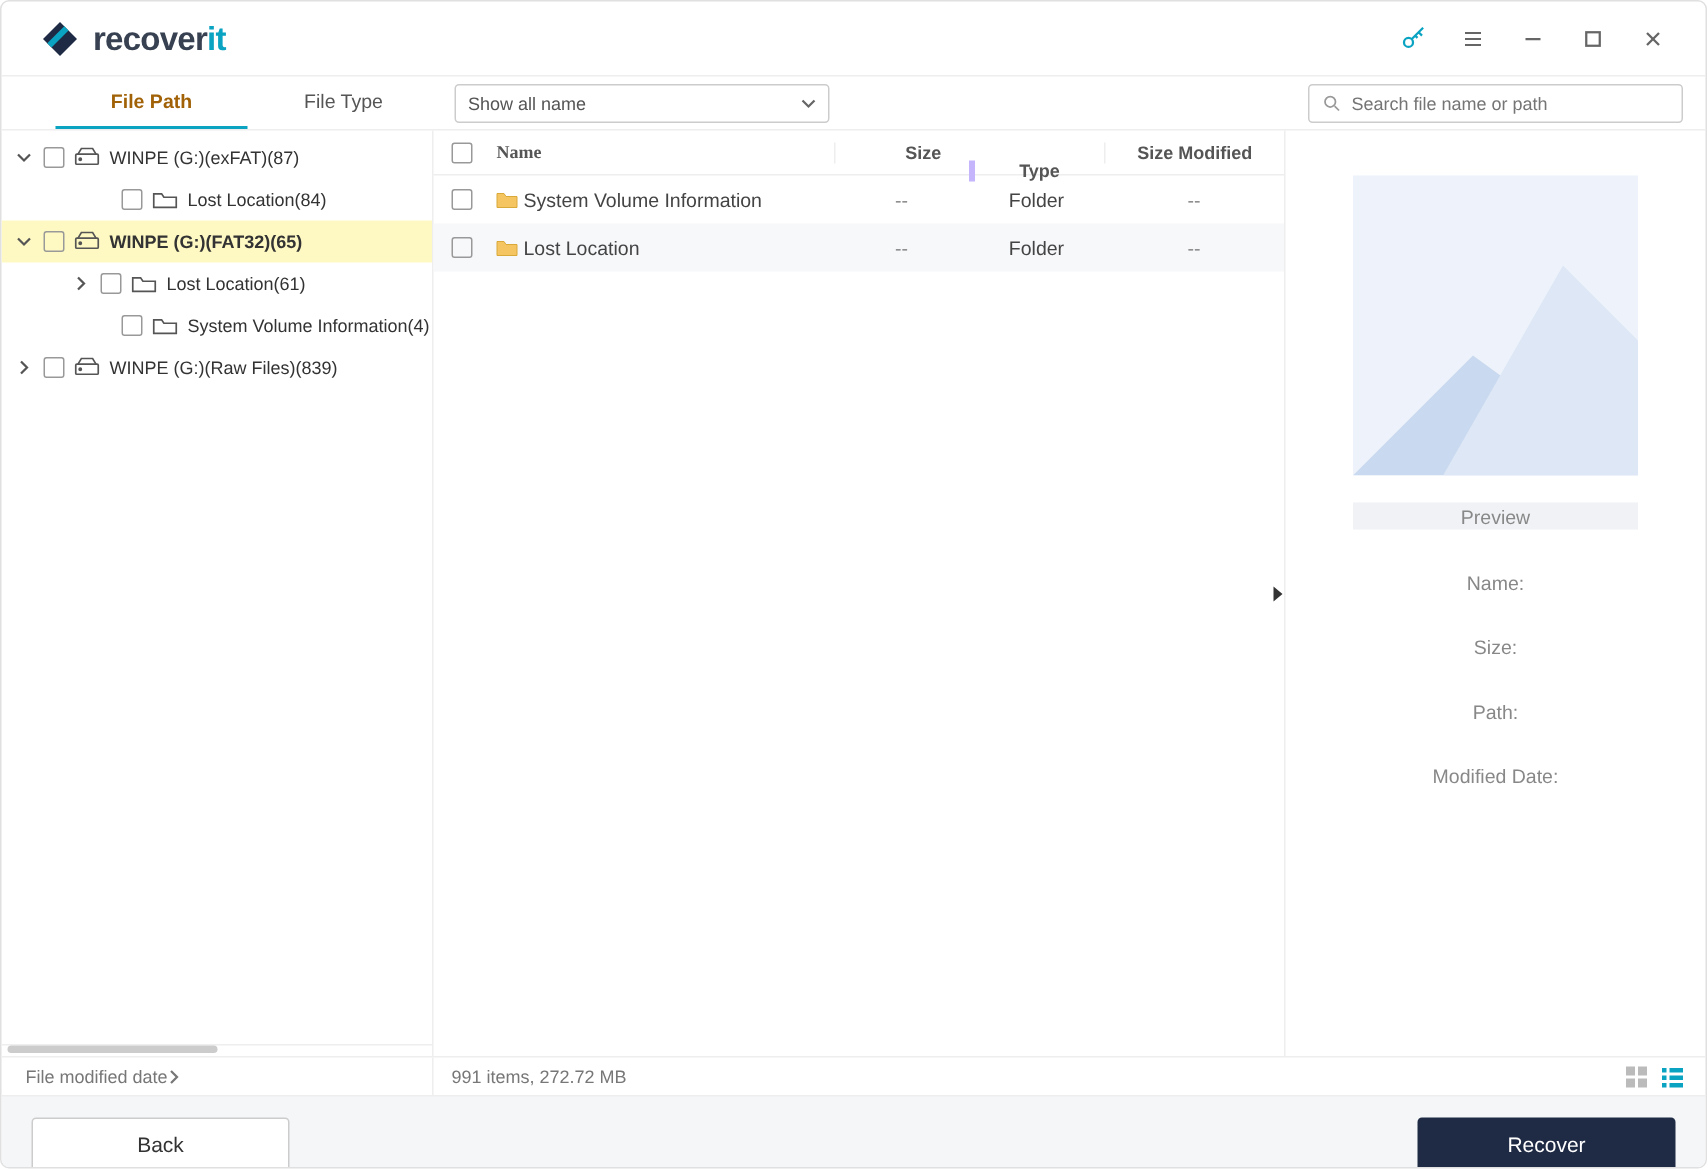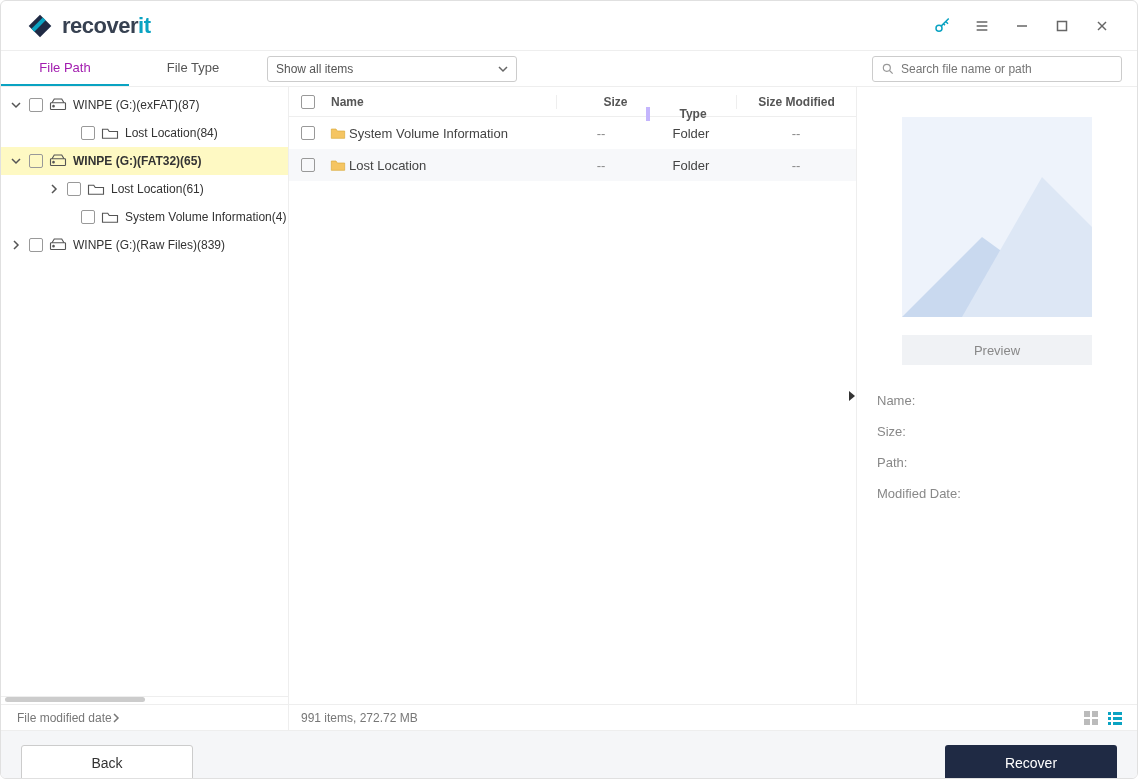--- a/index.html
+++ b/index.html
@@ -11,21 +11,21 @@
 .logo-text { font-size: 22px; font-weight: 700; color: #374151; letter-spacing: -0.5px; }
 .logo-text .accent { color: #0aa3c2; font-weight: 700; }
 .titlebar-spacer { flex: 1; }
 .titlebar-btn { width: 40px; height: 40px; display: flex; align-items: center; justify-content: center; color: #666; cursor: pointer; }
 .key-btn { color: #0aa3c2; }
 
 
 .toprow { height: 36px; display: flex; align-items: center; padding: 0 15px 0 0; border-bottom: 1px solid #eee; gap: 10px; }
 .tabs { display: flex; height: 100%; }
 .tab { width: 128px; display: flex; align-items: center; justify-content: center; font-size: 13px; color: #555; cursor: pointer; border-bottom: 2px solid transparent; }
-.tab.active { color: #a21caf; border-bottom: 2px solid #0aa3c2; font-weight: 400; }
+.tab.active { color: #a16207; border-bottom: 2px solid #0aa3c2; font-weight: 700; margin-left: 36px; }
 .filter-select { width: 250px; height: 26px; border: 1px solid #ccc; border-radius: 3px; display: flex; align-items: center; padding: 0 8px; font-size: 12px; color: #555; cursor: pointer; justify-content: space-between; background: #fff; }
 .toprow-spacer { flex: 1; }
 .search { width: 250px; height: 26px; border: 1px solid #ccc; border-radius: 3px; display: flex; align-items: center; padding: 0 8px; gap: 6px; color: #999; }
 .search input { border: none; outline: none; flex: 1; font-size: 12px; color: #555; }
 
 
 .body { display: flex; height: calc(100% - 50px - 36px - 74px); }
 
 
 .tree { width: 288px; border-right: 1px solid #eee; overflow-y: auto; padding-top: 4px; position: relative; }
@@ -35,40 +35,40 @@
 .tree-row .cb { width: 14px; height: 14px; border: 1px solid #999; border-radius: 2px; flex-shrink: 0; }
 .tree-row .label { font-size: 12px; color: #333; }
 .tree-row.level1 { padding-left: 46px; }
 .tree-scroll-hint { position: absolute; bottom: 0; left: 0; right: 0; height: 8px; border-top: 1px solid #eee; }
 .tree-scroll-thumb { position: absolute; bottom: 2px; left: 4px; width: 140px; height: 5px; background: #ccc; border-radius: 3px; }
 
 
 .filelist { flex: 1; border-right: 1px solid #eee; display: flex; flex-direction: column; position: relative; }
 .fl-head { height: 30px; display: flex; align-items: center; border-bottom: 1px solid #eee; font-size: 12px; color: #555; font-weight: 600; }
 .fl-col.cb { width: 38px; display: flex; justify-content: center; }
-.fl-col.name { flex: 1; padding-left: 4px; }
+.fl-col.name { flex: 1; padding-left: 4px; font-family: Liberation Serif, serif; }
 .fl-col.size { width: 90px; text-align: center; border-left: 1px solid #eee; padding-left: 28px; }
 .fl-col.type { width: 90px; text-align: center; border-left: 4px solid #c4b5fd; margin-top: 24px; }
 .fl-col.date { width: 120px; text-align: center; border-left: 1px solid #eee; }
 .fl-row { height: 32px; display: flex; align-items: center; font-size: 13px; color: #444; }
 .fl-row:nth-child(even) { background: #f7f8fa; }
 .fl-cb { width: 38px; display: flex; justify-content: center; }
 .fl-cb .cb { width: 14px; height: 14px; border: 1px solid #999; border-radius: 2px; }
 .fl-icon { width: 22px; display: flex; justify-content: center; }
 .fl-name { flex: 1; }
 .fl-size { width: 90px; text-align: center; color: #888; }
 .fl-type { width: 90px; text-align: center; }
 .fl-date { width: 120px; text-align: center; color: #888; }
 .collapse-handle { position: absolute; right: -1px; top: 50%; transform: translateY(-50%); width: 10px; height: 18px; display: flex; align-items: center; justify-content: center; color: #333; cursor: pointer; }
 
 
 .preview { width: 280px; display: flex; flex-direction: column; align-items: center; padding: 30px 20px 10px; }
 .preview-thumb { width: 190px; height: 200px; background: #eef3fb; position: relative; overflow: hidden; }
-.preview-btn { margin-top: 18px; width: 190px; height: 30px; background: #f0f2f5; display: flex; align-items: center; justify-content: center; color: #888; font-size: 13px; }
-.preview-meta { margin-top: 28px; width: 100%; display: flex; flex-direction: column; gap: 16px; color: #888; font-size: 13px; }
+.preview-btn { margin-top: 18px; width: 190px; height: 18px; background: #f0f2f5; display: flex; align-items: center; justify-content: center; color: #888; font-size: 13px; }
+.preview-meta { margin-top: 28px; width: 100%; display: flex; flex-direction: column; gap: 28px; align-items: center; color: #888; font-size: 13px; }
 
 
 .statusbar { height: 26px; border-top: 1px solid #eee; display: flex; align-items: center; font-size: 12px; color: #777; }
 .status-left { width: 288px; border-right: 1px solid #eee; display: flex; align-items: center; justify-content: flex-start; padding: 0 12px 0 16px; height: 100%; cursor: pointer; }
 .status-mid { flex: 1; padding-left: 12px; }
 .status-right { width: 70px; display: flex; gap: 8px; justify-content: flex-end; padding-right: 14px; color: #bbb; }
 .view-btn { cursor: pointer; }
 .view-btn.active { color: #0aa3c2; }
 
 .footer { height: 64px; background: #f5f6f8; display: flex; align-items: center; padding: 0 20px; justify-content: space-between; border-top: 1px solid #eee; }
@@ -124,21 +124,21 @@
       </svg>
   </div>
 </div>
 
 <div class="toprow">
   <div class="tabs">
     <div class="tab active">File Path</div>
     <div class="tab">File Type</div>
   </div>
   <div class="filter-select">
-    <span>Show all items</span>
+    <span>Show all name</span>
     <span>
       <svg width="10" height="10" viewBox="0 0 10 10" fill="none" stroke="#666" stroke-width="1.5">
           <polyline points="1,3 5,7 9,3"></polyline>
         </svg>
     </span>
   </div>
   <div class="toprow-spacer"></div>
   <div class="search">
     <span>
       <svg width="14" height="14" viewBox="0 0 24 24" fill="none" stroke="#999" stroke-width="2">

